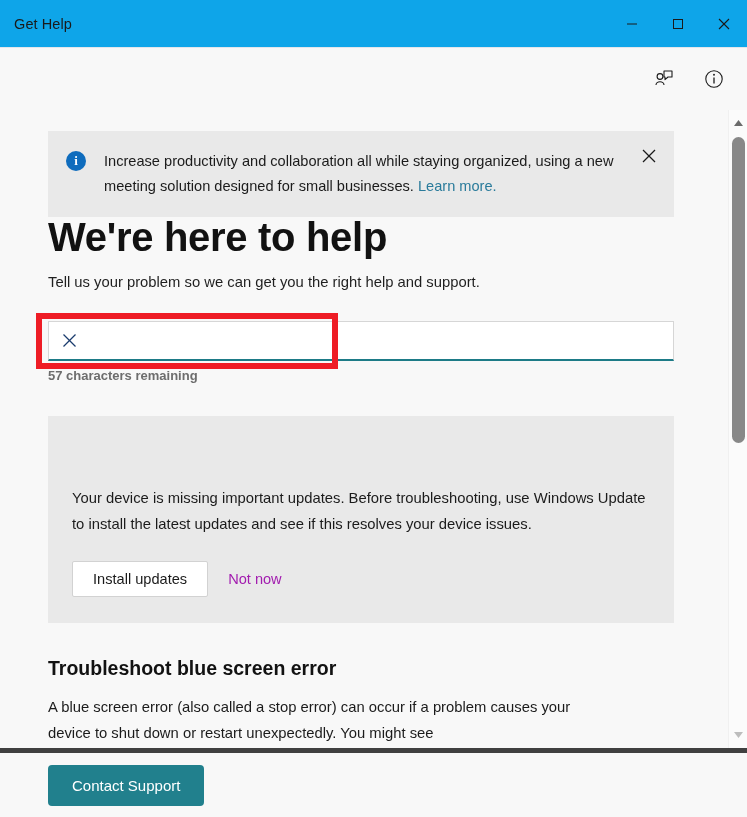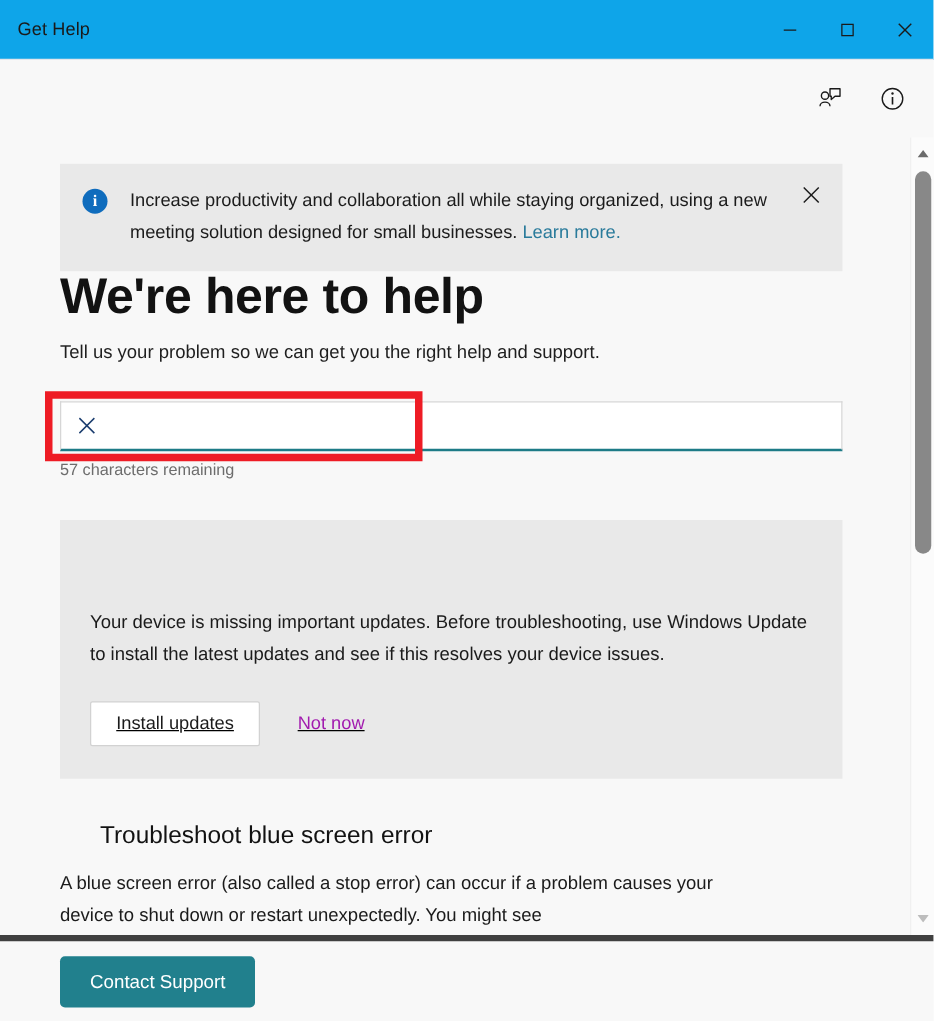--- a/index.html
+++ b/index.html
@@ -181,20 +181,21 @@
     display: flex;
     align-items: center;
     justify-content: center;
     cursor: default;
     flex: 0 0 40px;
   }
   .char-count {
     margin-top: 7px;
     font-size: 13px;
     color: #6d6d6d;
+    font-weight: bold;
   }
 
   
   .annotation {
     position: absolute;
     left: -12px;
     top: -8px;
     width: 302px;
     height: 56px;
     border: 6px solid #ee1c25;
@@ -213,22 +214,21 @@
     font-size: 14.8px;
     line-height: 25.5px;
     color: #1b1b1b;
     max-width: 576px;
     margin-top: 48px;
   }
   .card-actions {
     margin-top: 24px;
     display: flex;
     align-items: center;
-    gap: 16px;
-    text-decoration: underline;
+    gap: 6px;
   }
   .btn-secondary {
     background: #ffffff;
     border: 1px solid #d2d2d2;
     border-radius: 2px;
     padding: 9px 20px;
     font-family: "Liberation Sans", sans-serif;
     font-size: 14.6px;
     color: #1a1a1a;
     cursor: default;
@@ -240,23 +240,22 @@
     font-size: 14.6px;
     color: #a21caf;
     padding: 9px 14px;
     cursor: default;
   }
 
   
   .article { margin-top: 34px; }
   .h2 {
     font-size: 19.5px;
-    font-weight: 400;
+    font-weight: 700;
     color: #121212;
-    margin-left: 32px;
   }
   .article-text {
     margin-top: 15px;
     font-size: 14.8px;
     line-height: 25.5px;
     color: #1b1b1b;
     max-width: 560px;
   }
 
   

